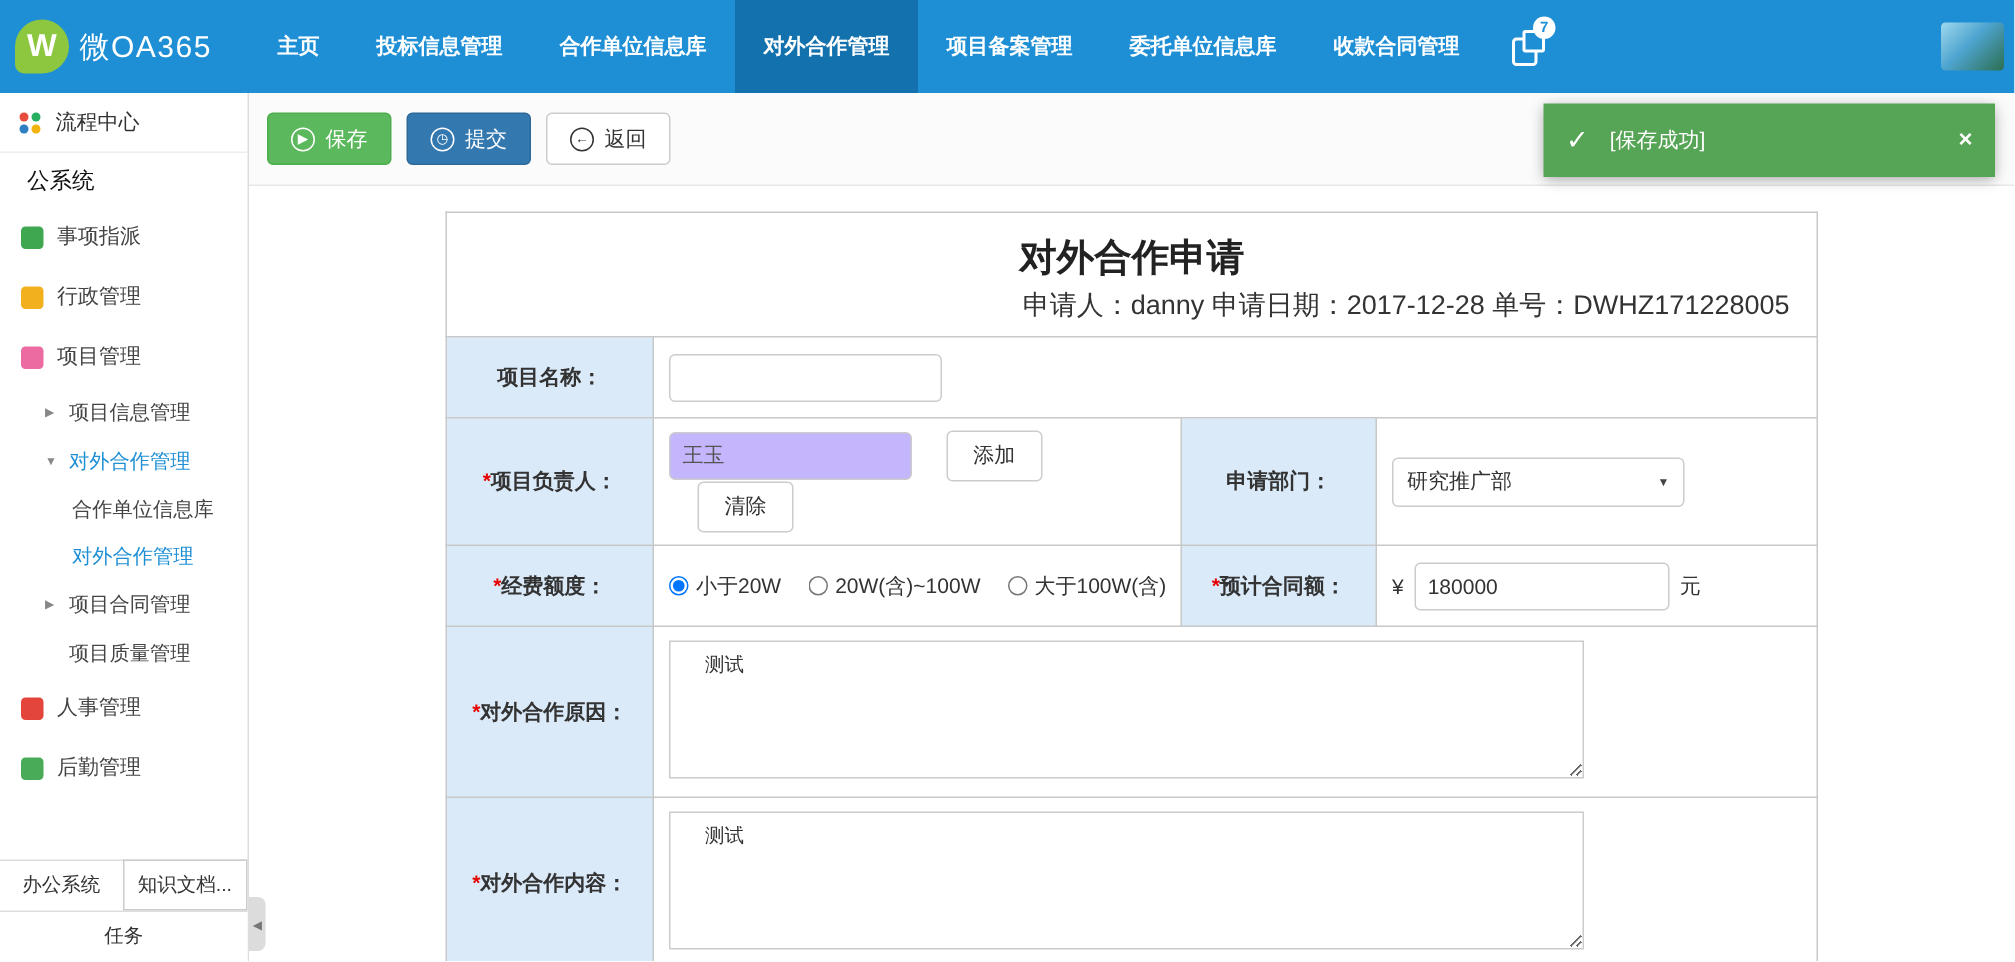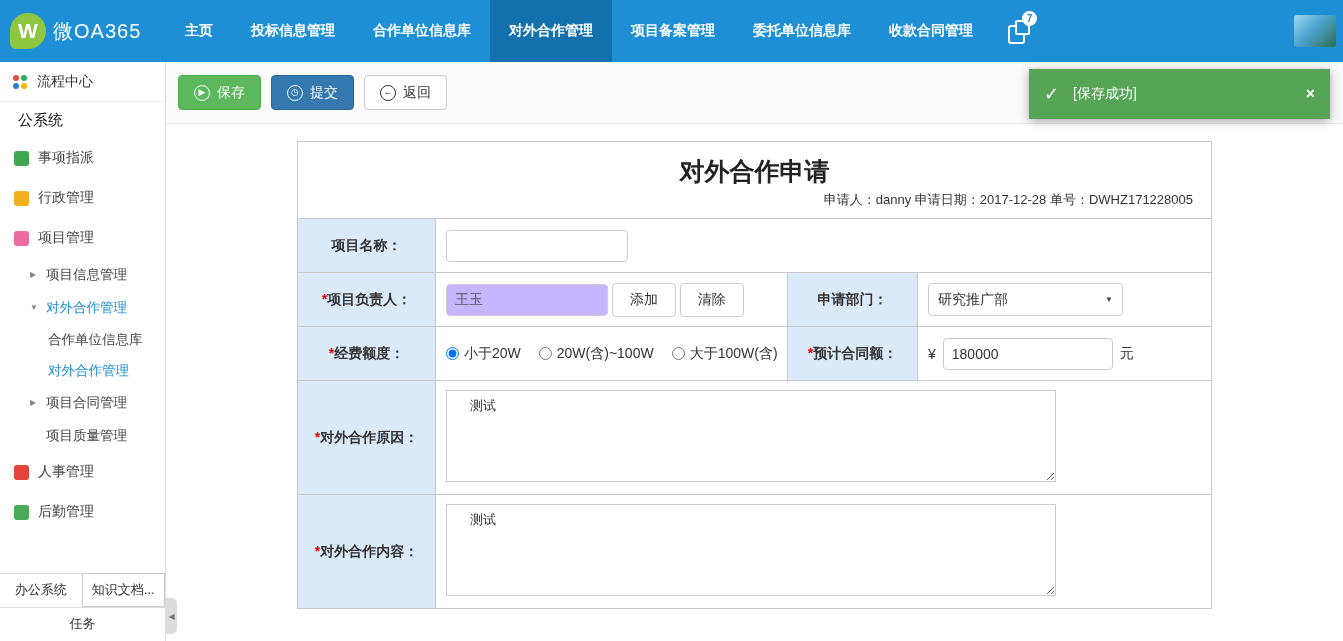--- a/index.html
+++ b/index.html
@@ -50,25 +50,25 @@
   .btn-back{background:#fff;border-color:#ccc;color:#333}
   .content{flex:1;overflow:hidden;padding-top:17px}
 
   
   .form-table{width:915px;margin:0 auto;border-collapse:collapse;table-layout:fixed;font-size:14px;color:#333}
   .form-table td{border:1px solid #c8c8c8;padding:8px 10px;vertical-align:middle;height:54px}
   td.lbl{background:#dbeaf9;text-align:center;font-weight:bold}
   .req{color:#e60000}
   td.title-cell{padding:13px 18px 9px;height:auto}
   .form-title{text-align:center;font-size:25px;font-weight:bold;color:#222}
-  .form-meta{text-align:right;font-size:13px;margin-top:3px;color:#333}
+  .form-meta{text-align:right;font-size:18px;margin-top:3px;color:#333}
   .txt{height:32px;border:1px solid #ccc;border-radius:4px;padding:0 8px;font-size:14px;font-family:inherit;color:#333}
   .txt.readonly{background:#c4b5fd;color:#555}
   .plain-btn{padding:7px 17px;background:#fff;border:1px solid #ccc;border-radius:4px;font-size:14px;cursor:pointer;font-family:inherit;color:#333}
-  .ml{margin-left:0}
+  .ml{margin-left:19px}
   .fake-select{width:195px;height:33px;border:1px solid #ccc;border-radius:4px;display:inline-flex;align-items:center;justify-content:space-between;padding:0 9px;cursor:pointer;background:#fff;font-size:14px}
   .sel-caret{font-size:8px;color:#444}
   textarea.ta{width:610px;height:92px;border:1px solid #ccc;padding:6px 23px;font-size:13px;font-family:inherit;resize:both;color:#333}
   .radio-group{display:flex;align-items:center;gap:18px}
   .radio-group label{display:inline-flex;align-items:center;gap:5px;cursor:pointer;font-weight:normal;white-space:nowrap}
   .amount-wrap{display:flex;align-items:center;gap:7px}
 
   
   .toast{position:absolute;top:69px;right:13px;width:301px;background:#56a456;color:#fff;display:flex;align-items:center;gap:14px;padding:14px 15px;box-shadow:0 2px 9px rgba(0,0,0,.35);z-index:20}
   .toast .check{font-size:18px;font-weight:bold}

